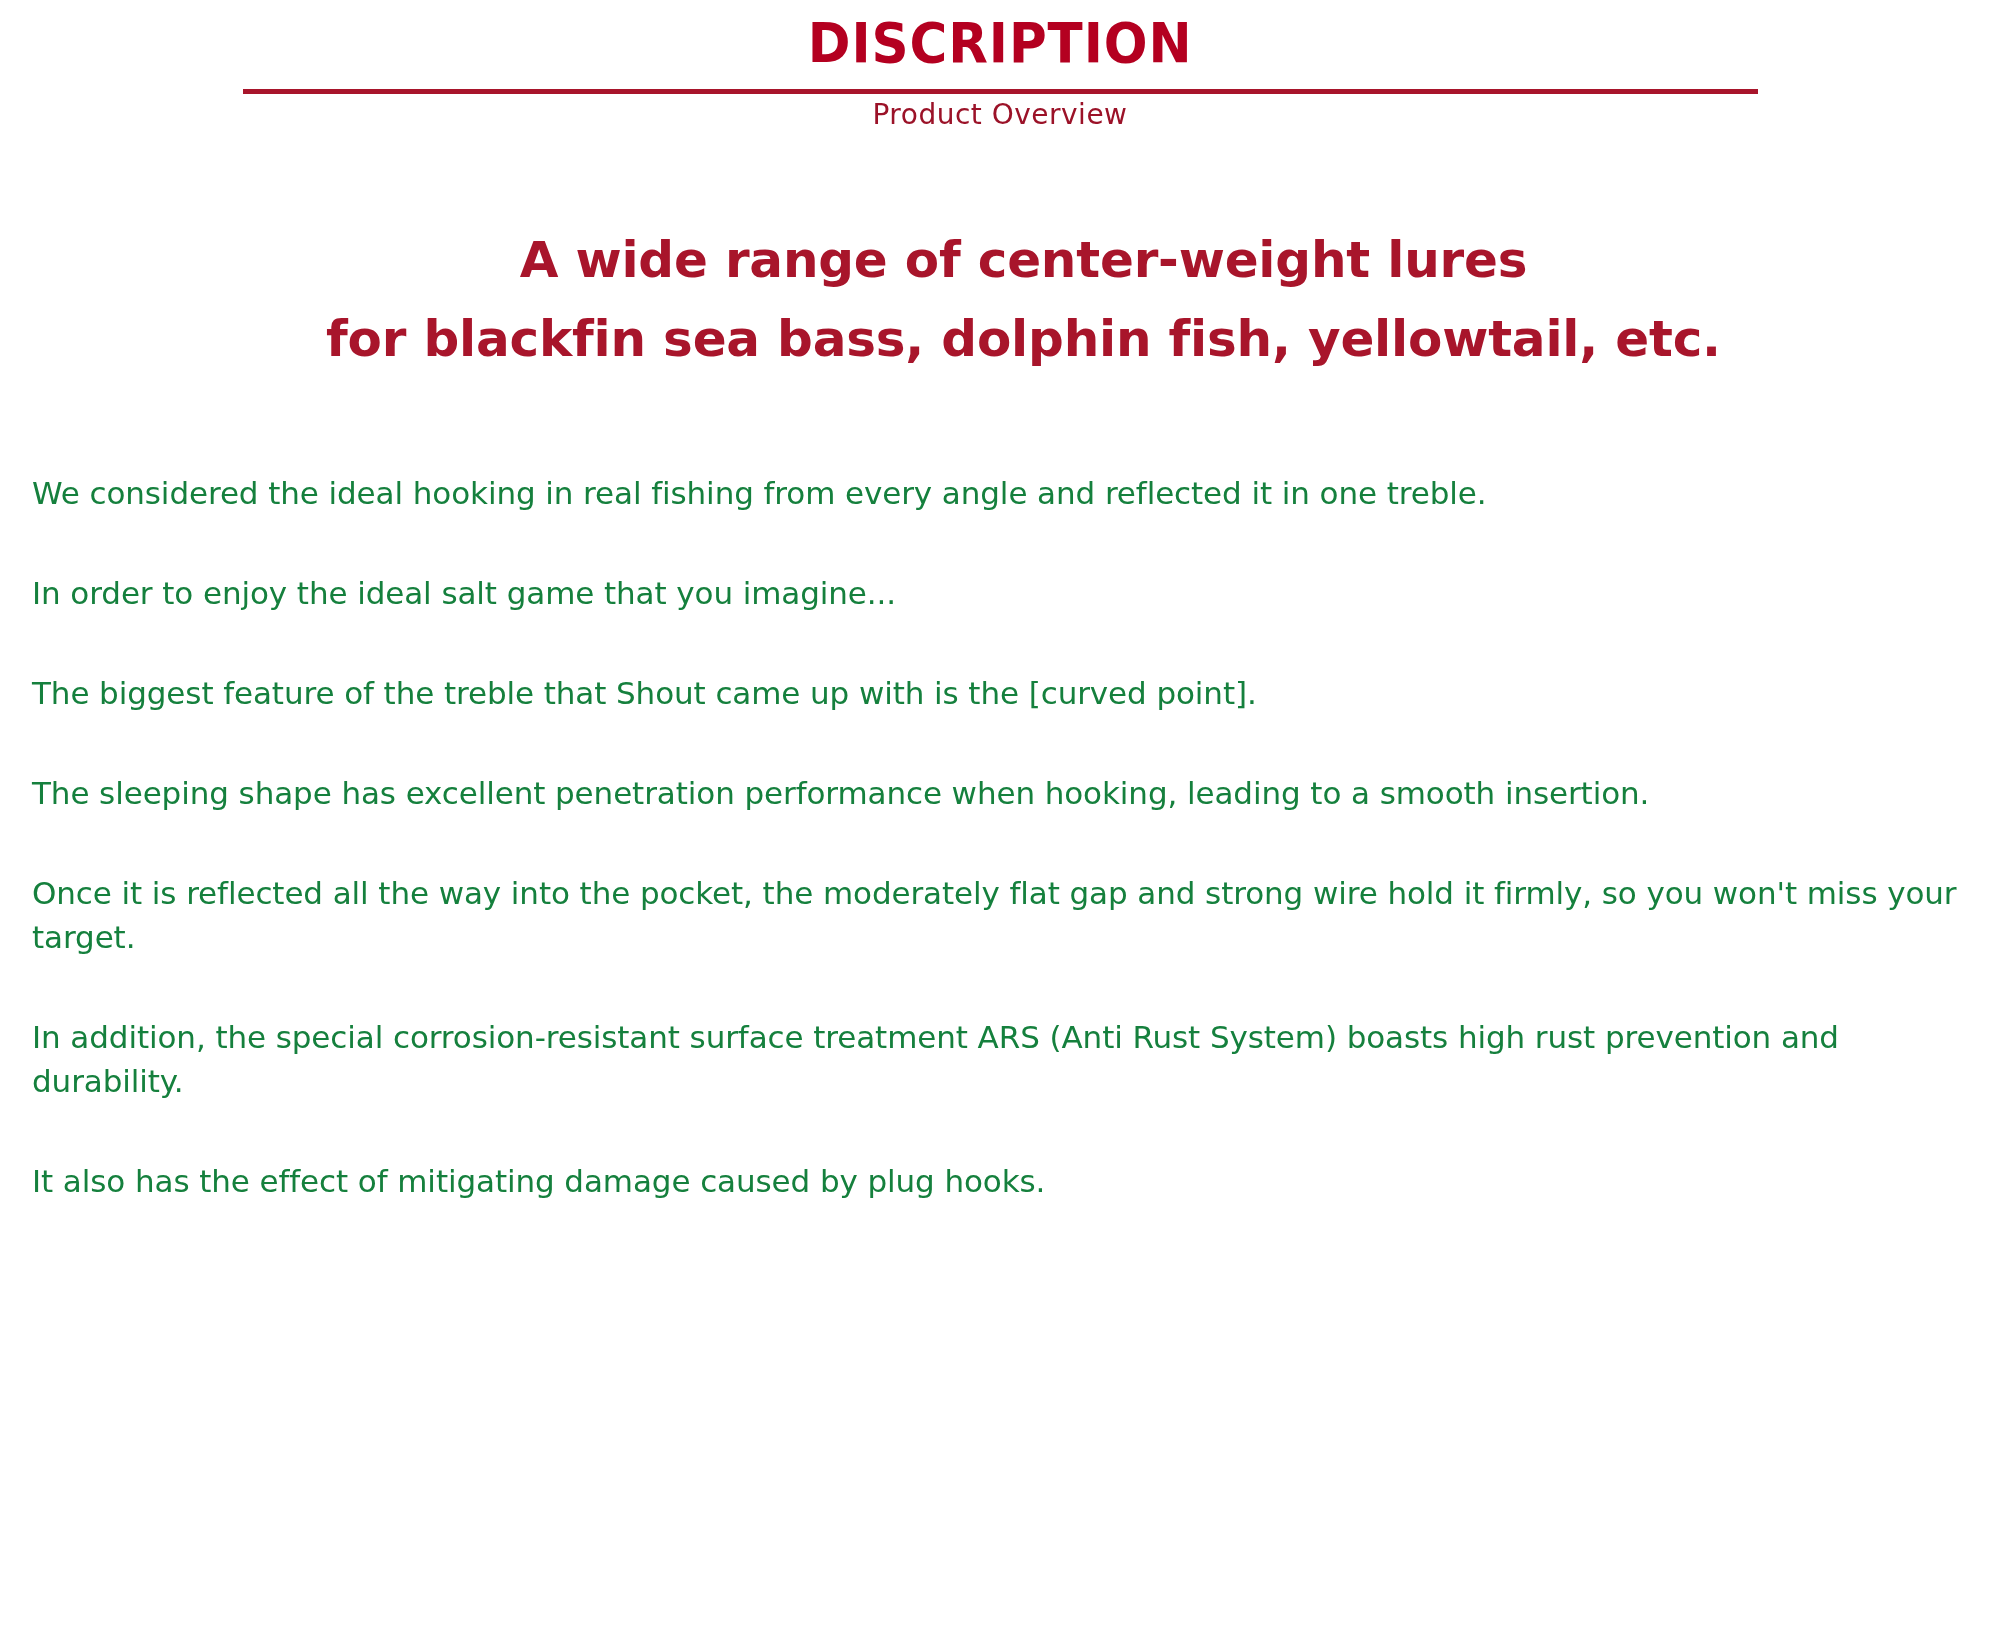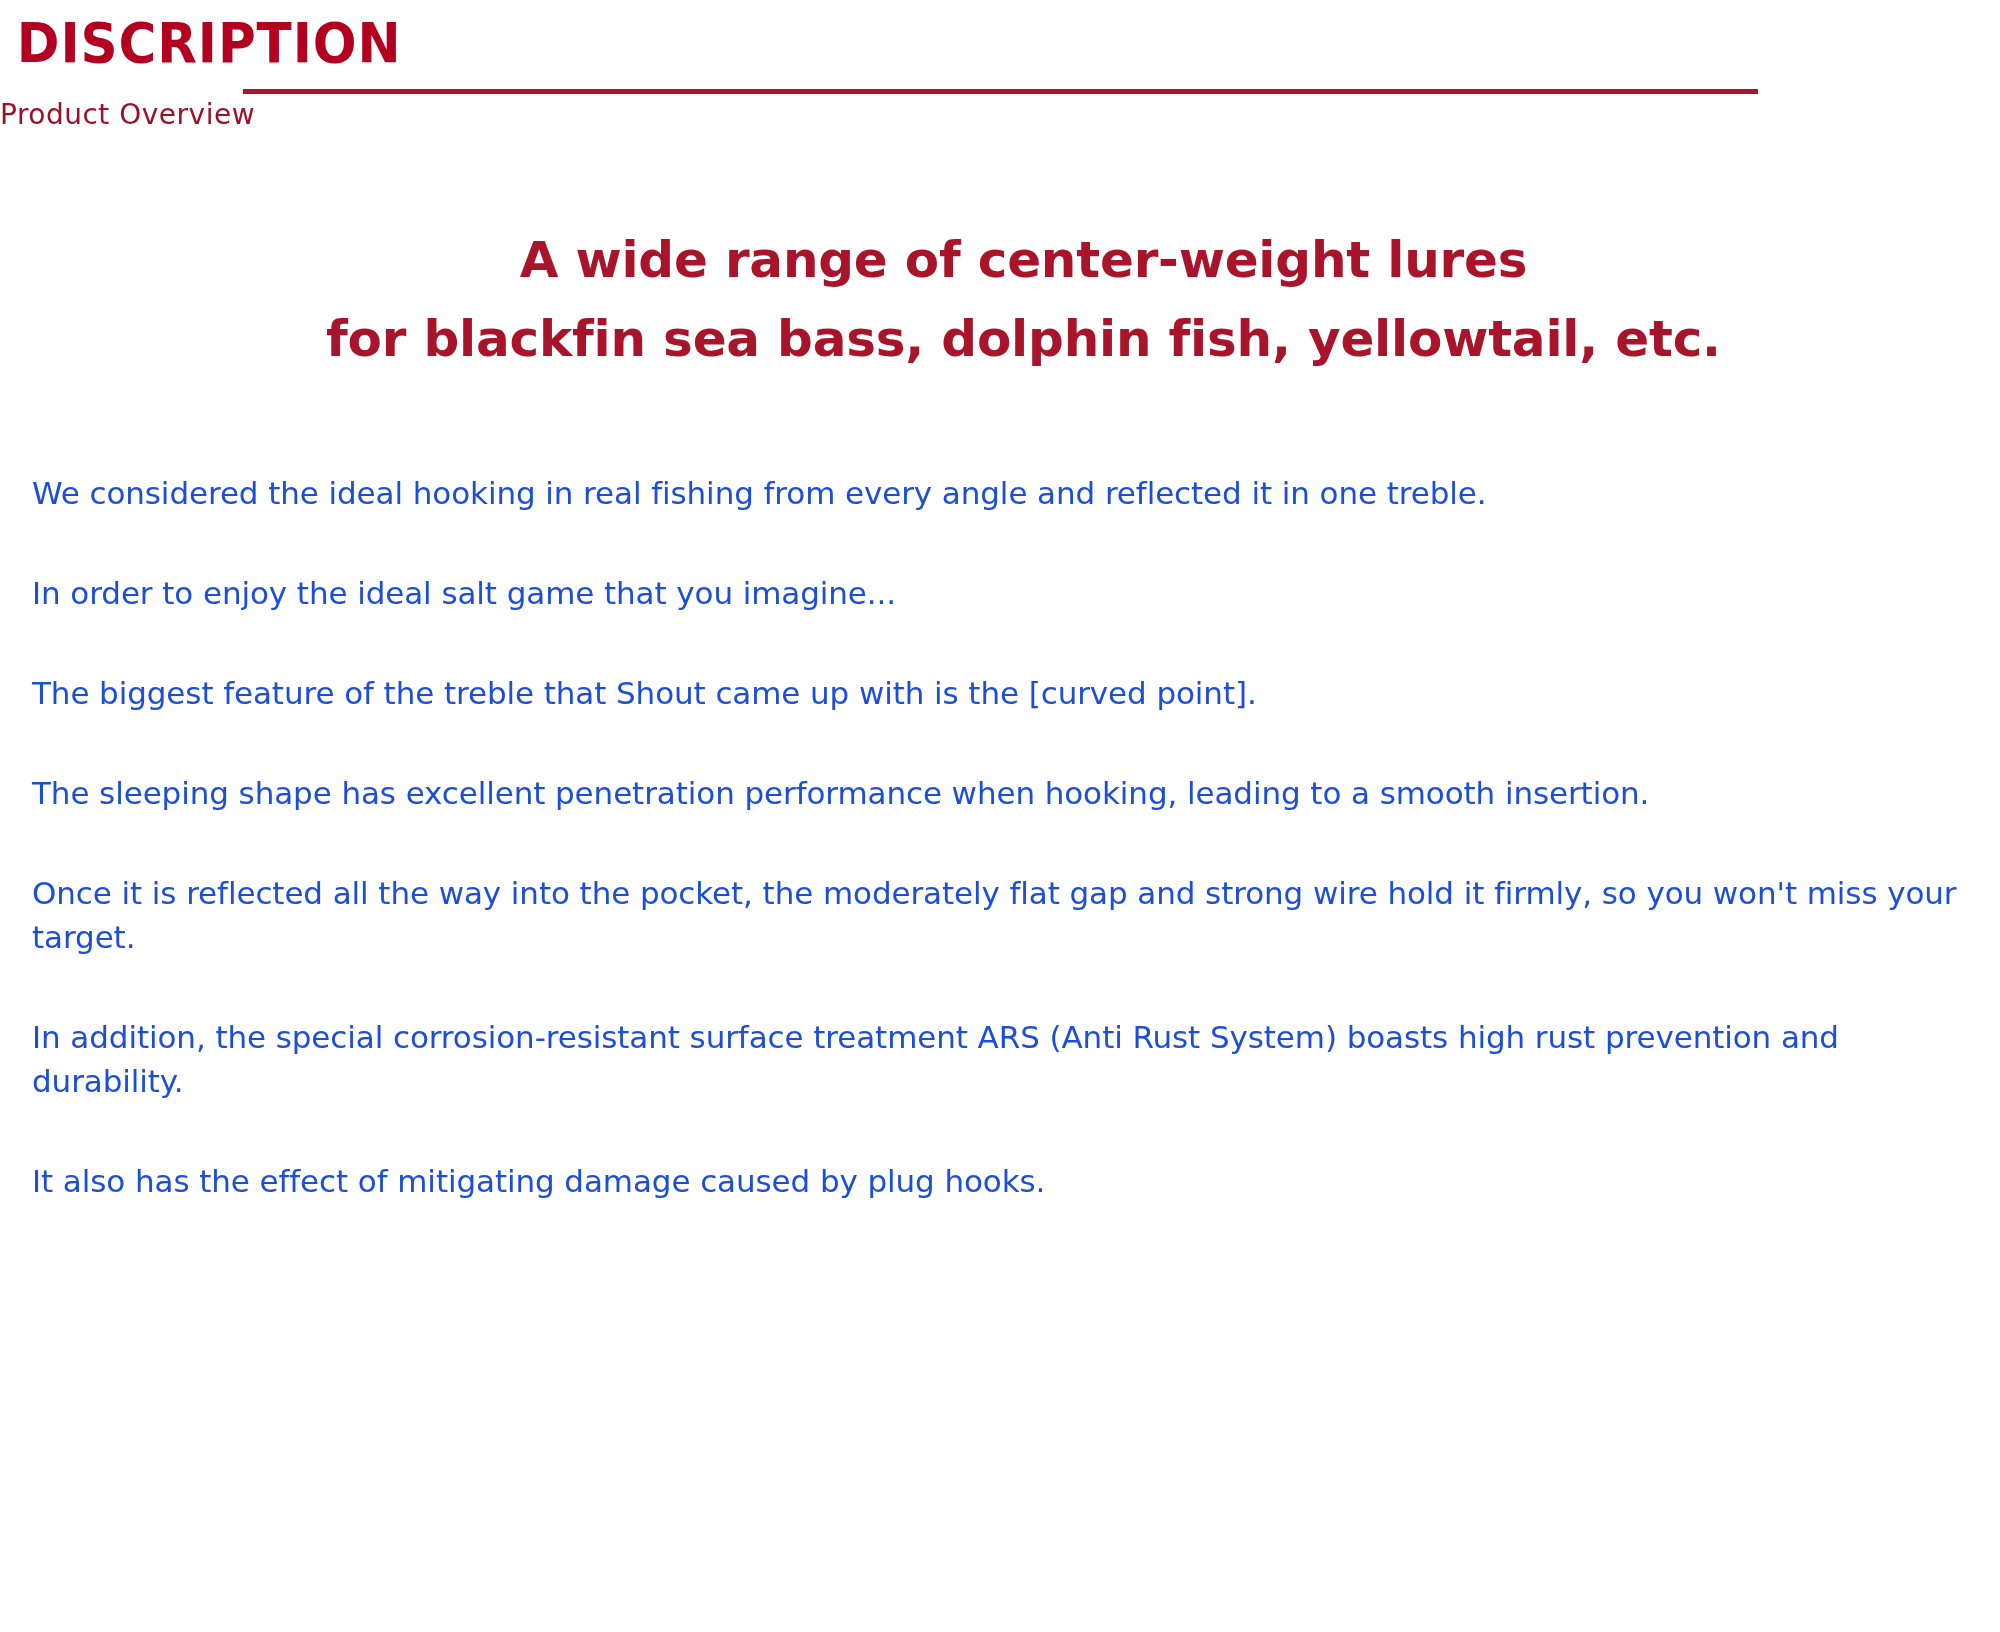--- a/index.html
+++ b/index.html
@@ -17,20 +17,21 @@
   .page {
     position: relative;
     width: 2000px;
     height: 1632px;
     box-sizing: border-box;
     padding: 0;
   }
   
   .header {
     width: 100%;
+    text-align: center;
     padding-top: 14px;
   }
   .section-title {
     font-family: "DejaVu Sans", sans-serif;
     font-weight: bold;
     font-size: 56px;
     letter-spacing: 1px;
     color: #b40020;
     line-height: 1.05;
     transform: scaleX(0.92);
@@ -66,21 +67,21 @@
   }
   
   .body-copy {
     margin-top: 92px;
     padding: 0 30px 0 32px;
   }
   .body-copy p {
     margin: 0 0 56px 0;
     font-size: 31px;
     line-height: 1.42;
-    color: #1d4ed8;
+    color: #15803d;
     font-weight: 400;
     letter-spacing: -0.1px;
   }
   .body-copy p:last-child {
     margin-bottom: 2px;
   }
 </style>
 </head>
 <body>
 

